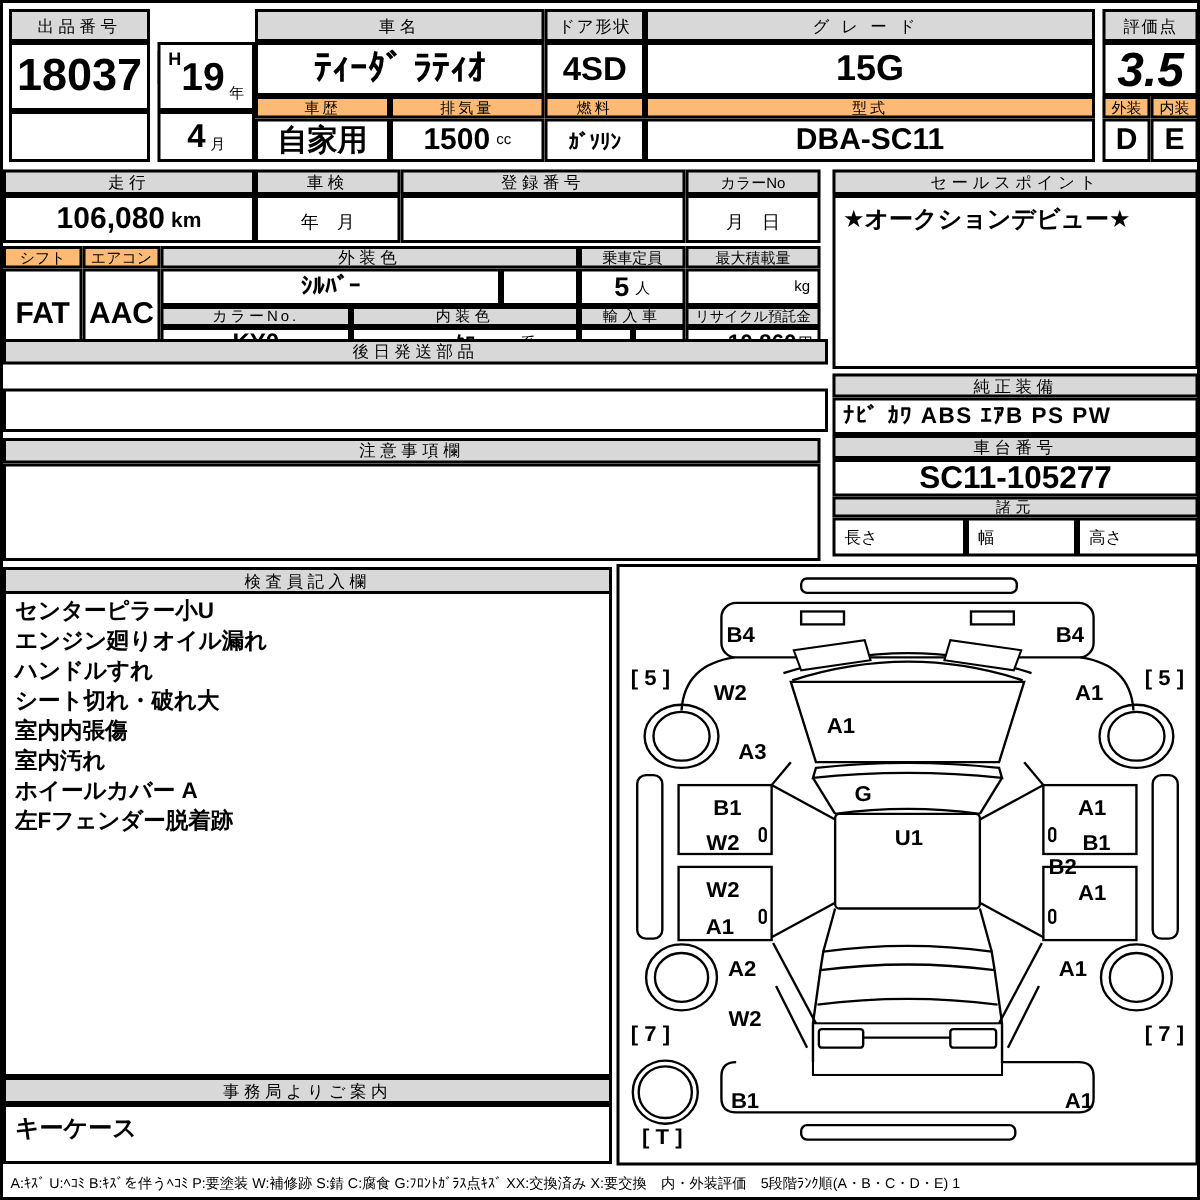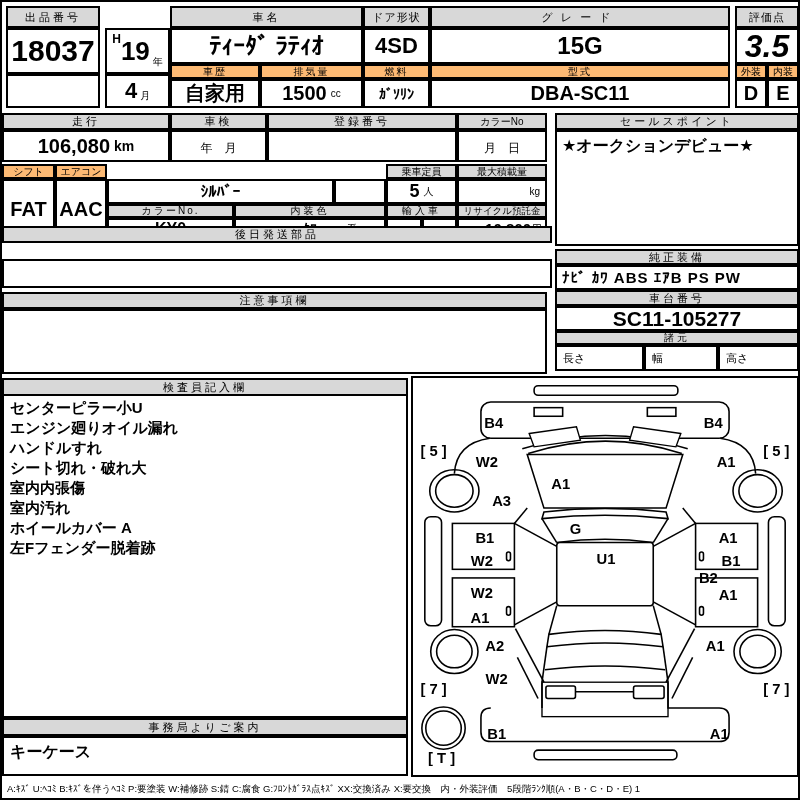--- a/index.html
+++ b/index.html
@@ -81,20 +81,21 @@
   <div class="c bot" style="left:455px;top:128px;width:90px;height:32px;font-size:12px;padding-bottom:3px;">月　日</div>
 
   <div class="c h" style="left:553px;top:111px;width:244px;height:17px;">セールスポイント</div>
   <div class="c left" style="left:553px;top:128px;width:244px;height:116px;align-items:flex-start;padding:4px 5px;font-weight:bold;font-size:16px;">★オークションデビュー★</div>
 
   <div class="c h2" style="left:0;top:162px;width:53px;height:15px;letter-spacing:0;">シフト</div>
   <div class="c h2" style="left:53px;top:162px;width:52px;height:15px;letter-spacing:0;">エアコン</div>
   <div class="c v" style="left:0;top:177px;width:53px;height:60px;font-size:20px;">FAT</div>
   <div class="c v" style="left:53px;top:177px;width:52px;height:60px;font-size:20px;">AAC</div>
 
+  <div class="c h" style="left:105px;top:162px;width:279px;height:15px;">外装色</div>
   <div class="c v" style="left:105px;top:177px;width:227px;height:25px;font-size:16px;">ｼﾙﾊﾞｰ</div>
   <div class="c" style="left:332px;top:177px;width:52px;height:25px;"></div>
   <div class="c h" style="left:384px;top:162px;width:71px;height:15px;letter-spacing:0;font-size:10px;">乗車定員</div>
   <div class="c" style="left:384px;top:177px;width:71px;height:25px;">
     <span class="v" style="font-size:18px;">5</span>
     <span class="unit">人</span>
   </div>
   <div class="c h" style="left:455px;top:162px;width:90px;height:15px;letter-spacing:0;font-size:10px;">最大積載量</div>
   <div class="c" style="left:455px;top:177px;width:90px;height:25px;justify-content:flex-end;padding-right:5px;">
     <span></span>

